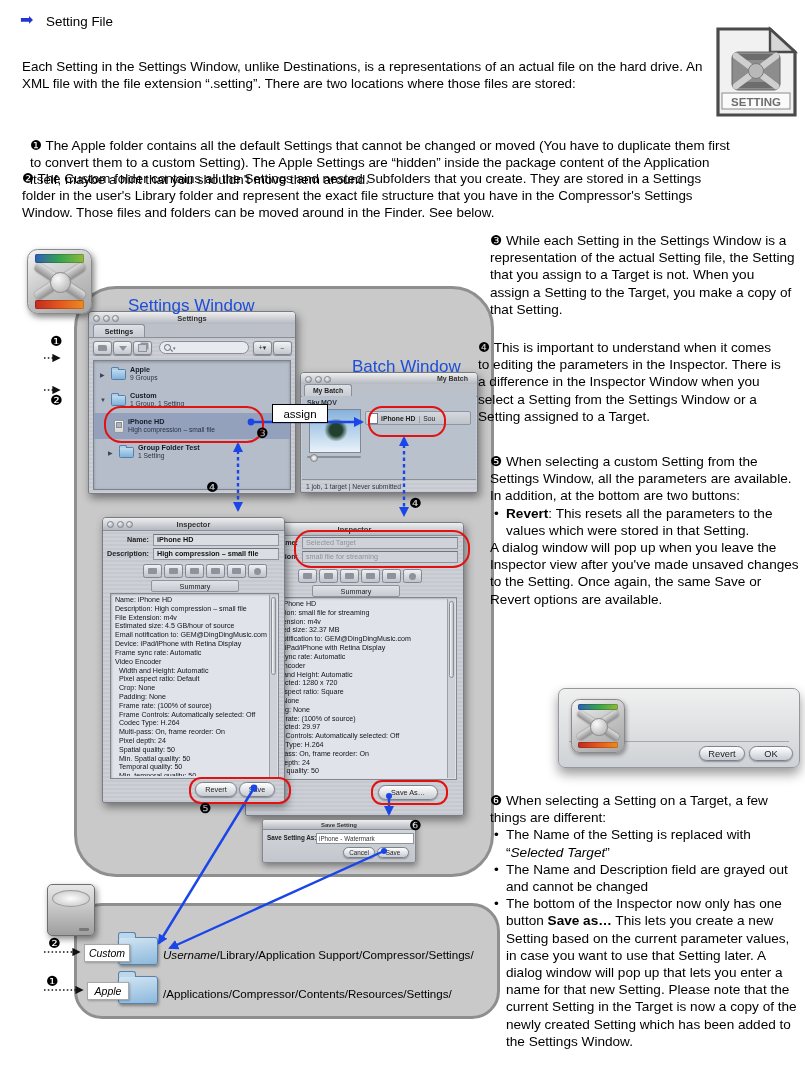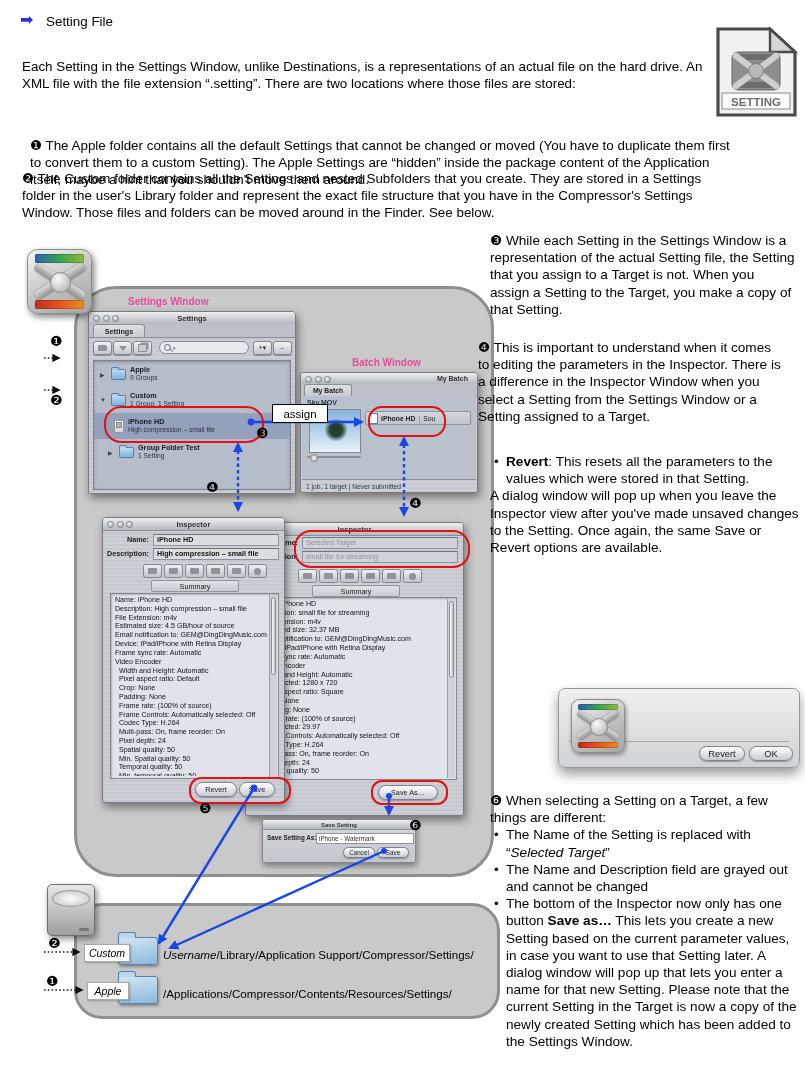--- a/index.html
+++ b/index.html
@@ -5,21 +5,21 @@
   html,body{margin:0;padding:0;background:#fff;}
   body{font-family:"Liberation Sans","DejaVu Sans",sans-serif;}
   .page{position:relative;width:805px;height:1086px;overflow:hidden;background:#fff;}
   .abs{position:absolute;}
   .body-text{font-size:13.4px;line-height:16.8px;color:#000;}
   .rc{font-size:13.6px;line-height:17.2px;color:#000;width:306px;}
   .rc p{margin:0;}
   ul.rb{list-style:none;margin:0;padding:0;}
   ul.rb li{position:relative;padding-left:16px;}
   ul.rb li::before{content:"•";position:absolute;left:4px;}
-  .winlabel{position:absolute;font-size:10px;font-weight:bold;color:#ec4899;z-index:5;}
+  .winlabel{position:absolute;font-size:17px;font-weight:normal;color:#1d4ed8;z-index:5;}
   .bigbox{position:absolute;background:#c9c9c9;border:3px solid #8f8f8f;border-radius:42px;}
   .botbox{position:absolute;background:#c9c9c9;border:3px solid #8f8f8f;border-radius:28px;}
   
   .macwin{position:absolute;background:repeating-linear-gradient(180deg,#cdd0d6 0 2px,#c5c8ce 2px 4px);border:1px solid #787c84;border-radius:4px 4px 2px 2px;box-shadow:2px 4px 9px rgba(0,0,0,.45);}
   .tb{position:relative;height:12px;background:linear-gradient(#eeeeee,#b4b8c0);border-bottom:1px solid #8a8e96;border-radius:3px 3px 0 0;font-size:7.5px;font-weight:bold;color:#333;display:flex;align-items:center;justify-content:center;}
   .dots{position:absolute;left:4px;top:3px;display:flex;gap:2.5px;}
   .dots i{width:5px;height:5px;border-radius:50%;background:radial-gradient(circle at 35% 30%,#f5f5f5,#9aa0a8);border:.5px solid #80858d;}
   .tabrow{position:absolute;left:0;right:0;height:13px;background:#bcc1c9;border-bottom:1px solid #8a8f98;}
   .tab{position:absolute;top:0;height:12px;background:linear-gradient(#dde1e6,#c8ccd3);border:1px solid #8a8f98;border-bottom:none;border-radius:3px 3px 0 0;font-size:7.2px;font-weight:bold;color:#222;display:flex;align-items:center;justify-content:center;}
   .tbtn{position:absolute;border:1px solid #82868e;border-radius:3px;background:linear-gradient(#f2f3f5,#c3c7cf);box-shadow:0 .5px 1px rgba(0,0,0,.3);display:flex;align-items:center;justify-content:center;font-size:6.8px;color:#333;}
@@ -307,20 +307,21 @@
   <div class="f-big" style="left:118px;top:976px;"></div>
   <div class="path" style="left:163px;top:987px;">/Applications/Compressor/Contents/Resources/Settings/</div>
 
   <div class="abs rc" style="left:490px;top:232px;">
       <p>❸ While each Setting in the Settings Window is a representation of the actual Setting file, the Setting that you assign to a Target is not. When you assign a Setting to the Target, you make a copy of that Setting.</p>
     </div>
   <div class="abs rc" style="left:478px;top:339px;">
       <p>❹ This is important to understand when it comes to editing the parameters in the Inspector. There is a difference in the Inspector Window when you select a Setting from the Settings Window or a Setting assigned to a Target.</p>
     </div>
   <div class="abs rc" style="left:490px;top:453px;width:312px;">
+    <p>❺ When selecting a custom Setting from the Settings Window, all the parameters are available. In addition, at the bottom are two buttons:</p>
     <ul class="rb">
       <li><b>Revert</b><span>: This resets all the parameters to the values which were stored in that Setting.</span></li>
     </ul>
     <p>A dialog window will pop up when you leave the Inspector view after you've made unsaved changes to the Setting. Once again, the same Save or Revert options are available.</p>
   </div>
 
   <div class="bigdlg" style="left:558px;top:688px;width:240px;height:78px;">
     <div class="comp" style="left:12px;top:10px;width:52px;height:52px;box-shadow:1px 2px 4px rgba(0,0,0,.4);">
       <div class="st"></div>
         <div class="sb"></div>

